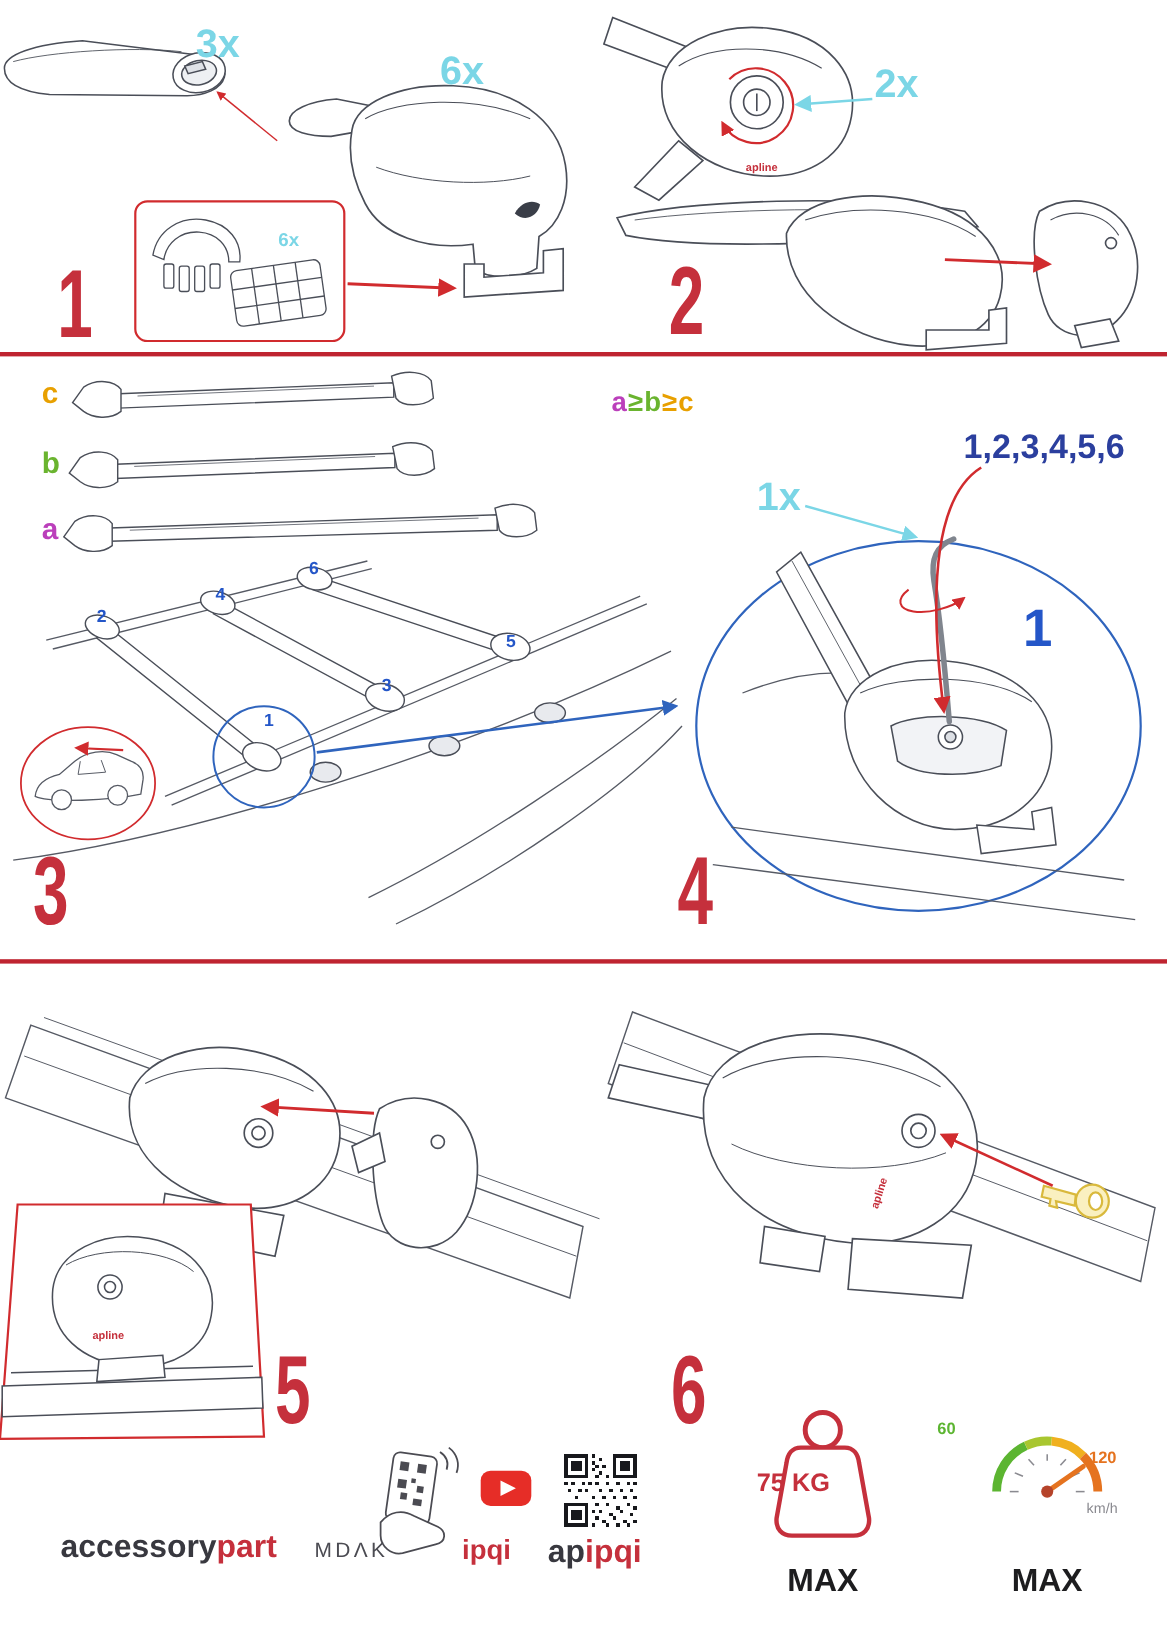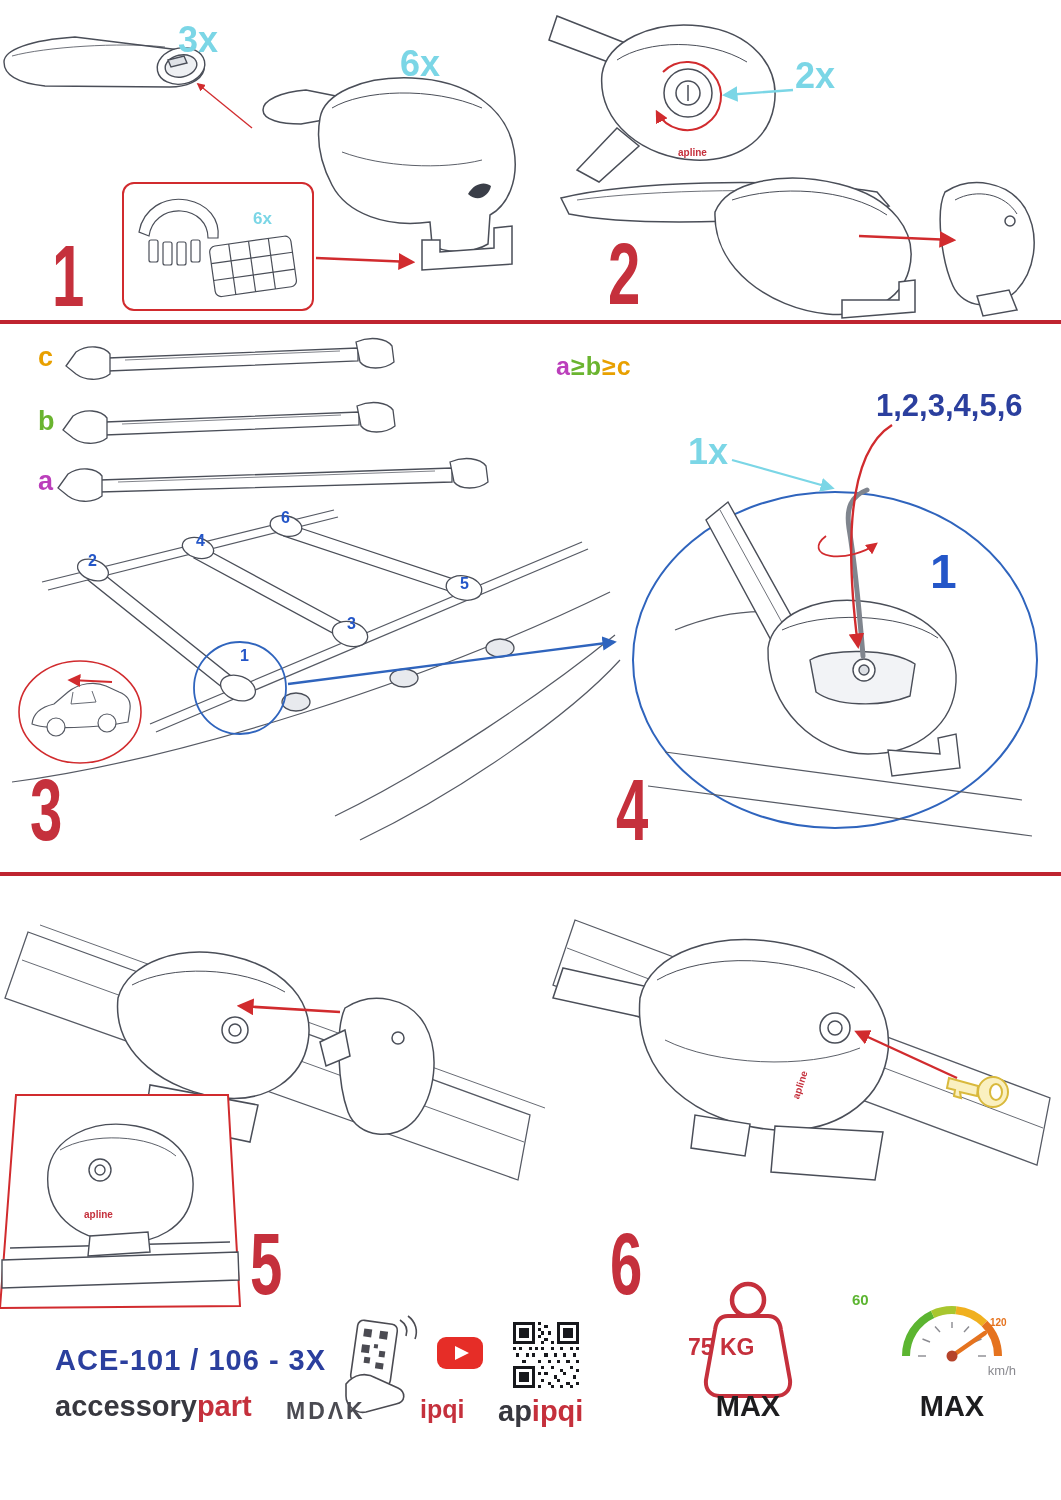--- a/index.html
+++ b/index.html
@@ -14,26 +14,26 @@
   .divider{position:absolute;left:0;width:1061px;height:4px;background:#bf2430;}
   .bluebig{color:#2b3f9e;font-weight:bold;font-size:31px;line-height:1;}
   .pos-num{position:absolute;color:#2456c8;font-weight:bold;font-size:16px;line-height:1;}
   .size-label{font-weight:bold;font-size:27px;line-height:1;}
   .col-a{color:#bb3fbb;} .col-b{color:#6ab42f;} .col-c{color:#e8a000;}
   .formula{font-weight:bold;font-size:25px;line-height:1;letter-spacing:1px;}
   .tiny-brand{position:absolute;color:#c5303c;font-weight:bold;font-size:10px;line-height:1;}
   .model{color:#2b3f9e;font-weight:bold;font-size:29px;letter-spacing:1px;line-height:1;}
   .brandline{font-weight:bold;font-size:29px;line-height:1;}
   .dark{color:#38383f;} .red{color:#c5303c;}
-  .mdak{color:#4b4b52;font-size:23px;letter-spacing:3px;font-weight:700;line-height:1;}
+  .mdak{color:#4b4b52;font-size:19px;letter-spacing:3px;font-weight:400;line-height:1;}
   .ipqi{color:#c5303c;font-size:25px;font-weight:bold;line-height:1;}
-  .maxlbl{color:#1d1d1f;font-weight:bold;font-size:29px;line-height:1;text-align:center;}
+  .maxlbl{color:#1d1d1f;font-weight:bold;font-size:29px;line-height:1;text-align:center;margin-top:31px;}
   .kg{color:#c5303c;font-weight:bold;font-size:23px;line-height:1;text-align:left;}
   .sp-low{color:#5cb531;font-weight:bold;font-size:15px;line-height:1;}
-  .sp-high{color:#e5731f;font-weight:bold;font-size:10px;line-height:1;}
+  .sp-high{color:#e5731f;font-weight:bold;font-size:15px;line-height:1;}
   .sp-unit{color:#8a8a90;font-size:13px;line-height:1;text-align:right;}
   .firstpos{color:#2456c8;font-weight:bold;font-size:48px;line-height:1;}
 </style>
 </head>
 <body>
 
 <div id="page">
 
   <svg width="0" height="0" class="abs">
     <defs>
@@ -269,21 +269,20 @@
     <g stroke="#d9b93c" fill="#faf0c0" stroke-width="2">
       <circle cx="448" cy="212" r="15"></circle>
       <ellipse cx="451" cy="212" rx="6" ry="8" fill="#fff"></ellipse>
       <path d="M433,206 L404,198 L402,208 L410,210 L409,216 L416,218 L415,212 L432,216 Z"></path>
     </g>
     <line x1="412" y1="198" x2="312" y2="152" stroke="#d12b2e" stroke-width="2.4" marker-end="url(#mk-red)"></line>
   </svg>
   <div class="tiny-brand" style="left:786px;top:1080px;transform:rotate(-72deg)">apline</div>
   <div class="abs stepnum" style="left:610px;top:1220px">6</div>
 
-  <div class="abs model" style="left:55px;top:1346px">ACE-101 / 106 - 3X</div>
   <div class="abs brandline" style="left:55px;top:1392px"><span class="dark">accessory</span><span class="red">part</span></div>
 
   <svg class="abs" style="left:336px;top:1314px" width="86" height="100" viewBox="0 0 86 100">
     <g stroke="#4b4b52" fill="#fff" stroke-width="1.6">
       <rect x="18" y="8" width="40" height="62" rx="6" transform="rotate(8 38 39)"></rect>
       <path d="M10,70 C18,60 30,58 40,64 L62,74 C70,78 70,88 60,90 L30,98 C20,100 10,92 10,82 Z"></path>
       <path d="M64,6 C70,10 72,16 70,22" fill="none"></path>
       <path d="M72,2 C80,8 82,17 79,25" fill="none"></path>
     </g>
     <g transform="rotate(8 38 39)" fill="#4b4b52">

